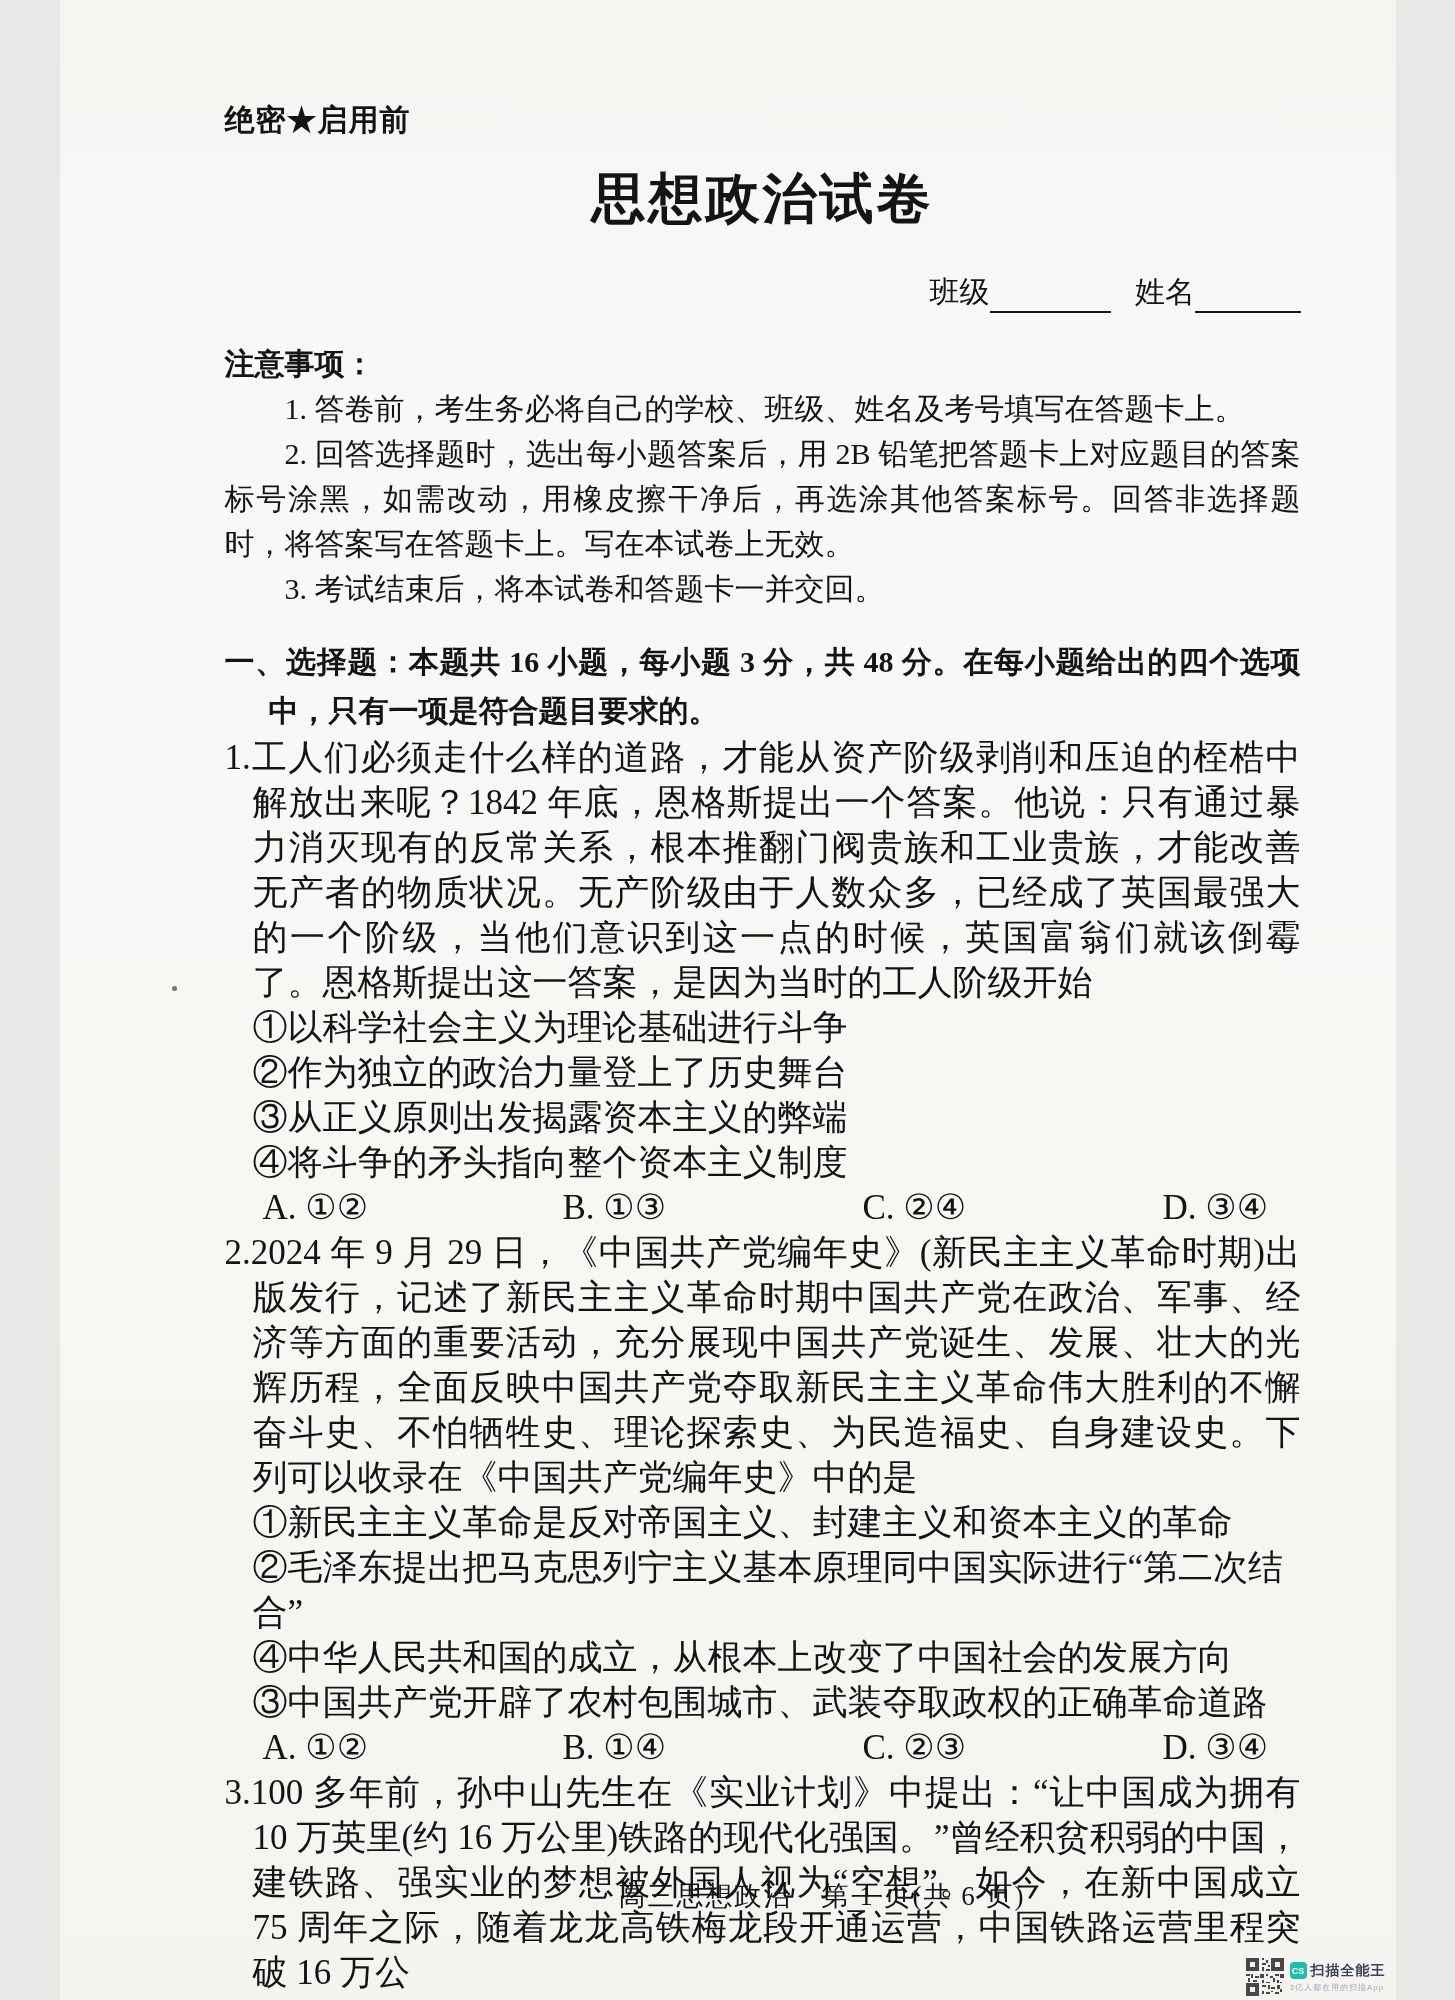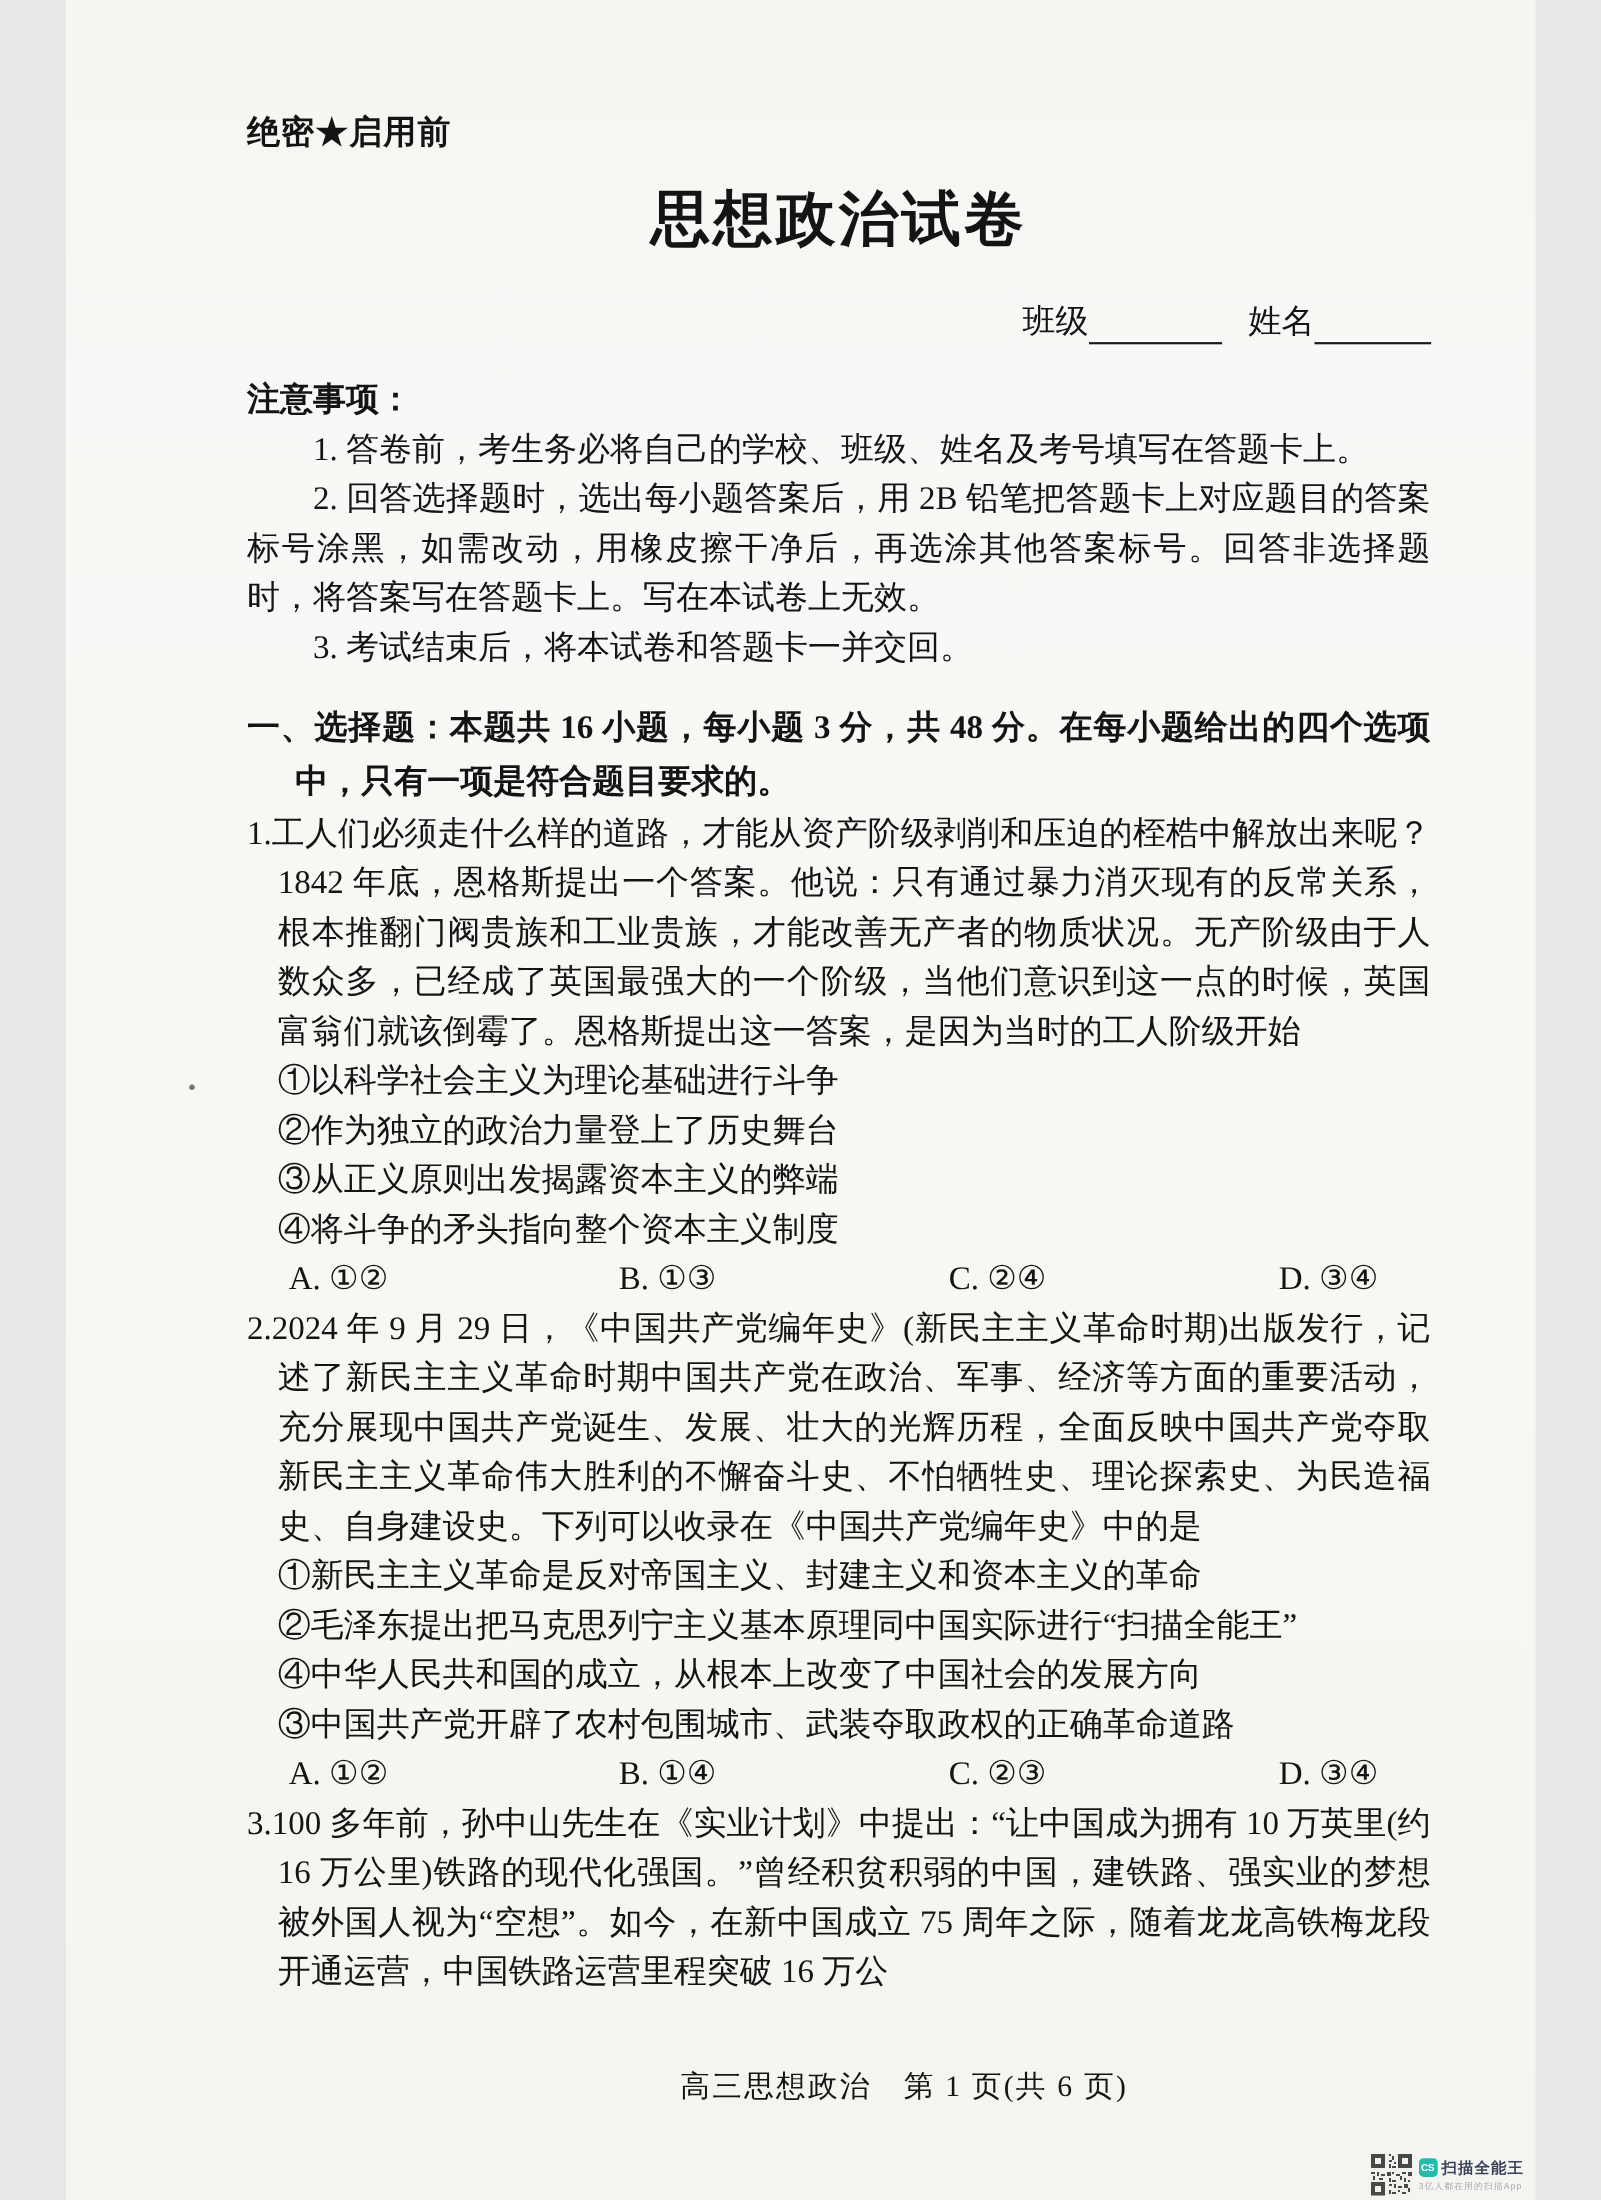--- a/index.html
+++ b/index.html
@@ -57,21 +57,21 @@
   .notice-item { text-indent: 60px; text-align: justify; }
   .section-heading {
     margin-top: 26px;
     font-size: 30px;
     line-height: 49px;
     font-weight: bold;
     padding-left: 44px;
     text-indent: -44px;
     text-align: justify;
   }
-  .question { font-size: 30px; line-height: 45px; }
+  .question { font-size: 35px; line-height: 45px; }
   .q-stem {
     padding-left: 28px;
     text-indent: -28px;
     text-align: justify;
   }
   .q-subitem { padding-left: 28px; }
   .q-options {
     display: grid;
     grid-template-columns: 300px 300px 300px auto;
     padding-left: 38px;
@@ -169,21 +169,21 @@
         <span>A. ①②</span>
         <span>B. ①③</span>
         <span>C. ②④</span>
         <span>D. ③④</span>
       </div>
     </div>
 
     <div class="question">
       <p class="q-stem"><span>2.</span><span>2024 年 9 月 29 日，《中国共产党编年史》(新民主主义革命时期)出版发行，记述了新民主主义革命时期中国共产党在政治、军事、经济等方面的重要活动，充分展现中国共产党诞生、发展、壮大的光辉历程，全面反映中国共产党夺取新民主主义革命伟大胜利的不懈奋斗史、不怕牺牲史、理论探索史、为民造福史、自身建设史。下列可以收录在《中国共产党编年史》中的是</span></p>
       <div class="q-subitem">①新民主主义革命是反对帝国主义、封建主义和资本主义的革命</div>
-      <div class="q-subitem">②毛泽东提出把马克思列宁主义基本原理同中国实际进行“扫描全能王”</div>
+      <div class="q-subitem">②毛泽东提出把马克思列宁主义基本原理同中国实际进行“第二次结合”</div>
       <div class="q-subitem">④中华人民共和国的成立，从根本上改变了中国社会的发展方向</div>
       <div class="q-subitem">③中国共产党开辟了农村包围城市、武装夺取政权的正确革命道路</div>
       <div class="q-options">
         <span>A. ①②</span>
         <span>B. ①④</span>
         <span>C. ②③</span>
         <span>D. ③④</span>
       </div>
     </div>
 

